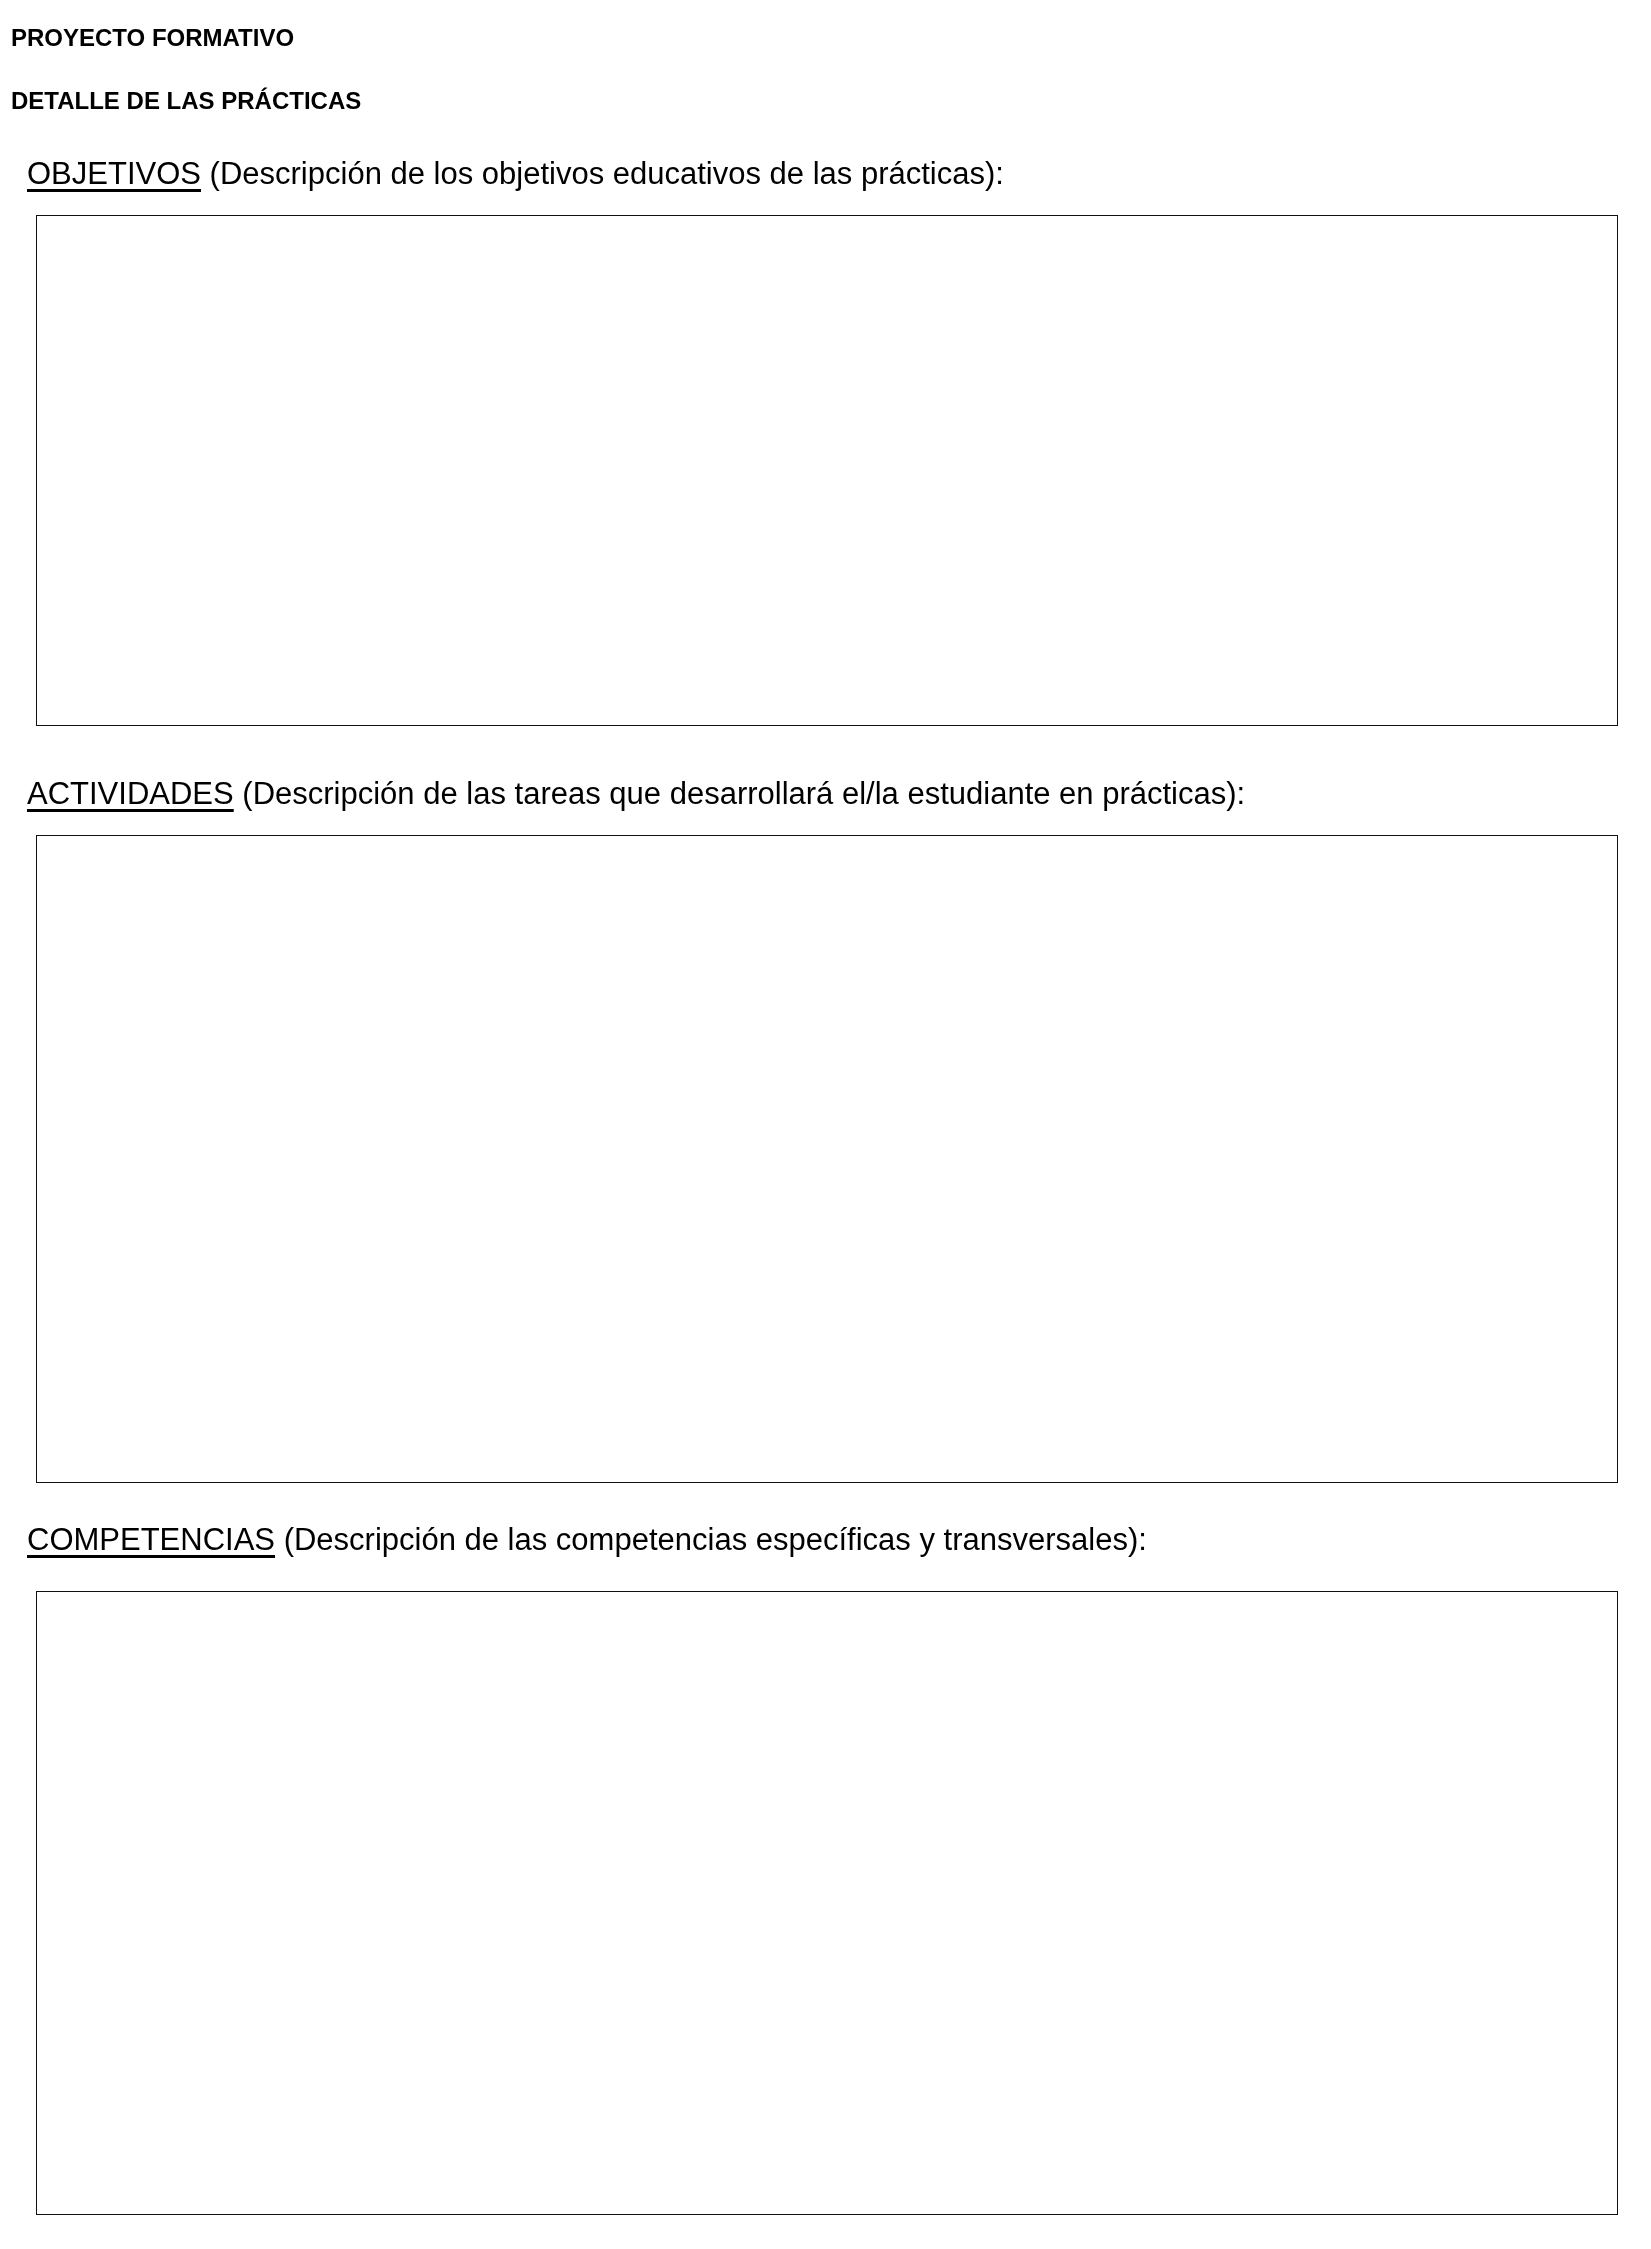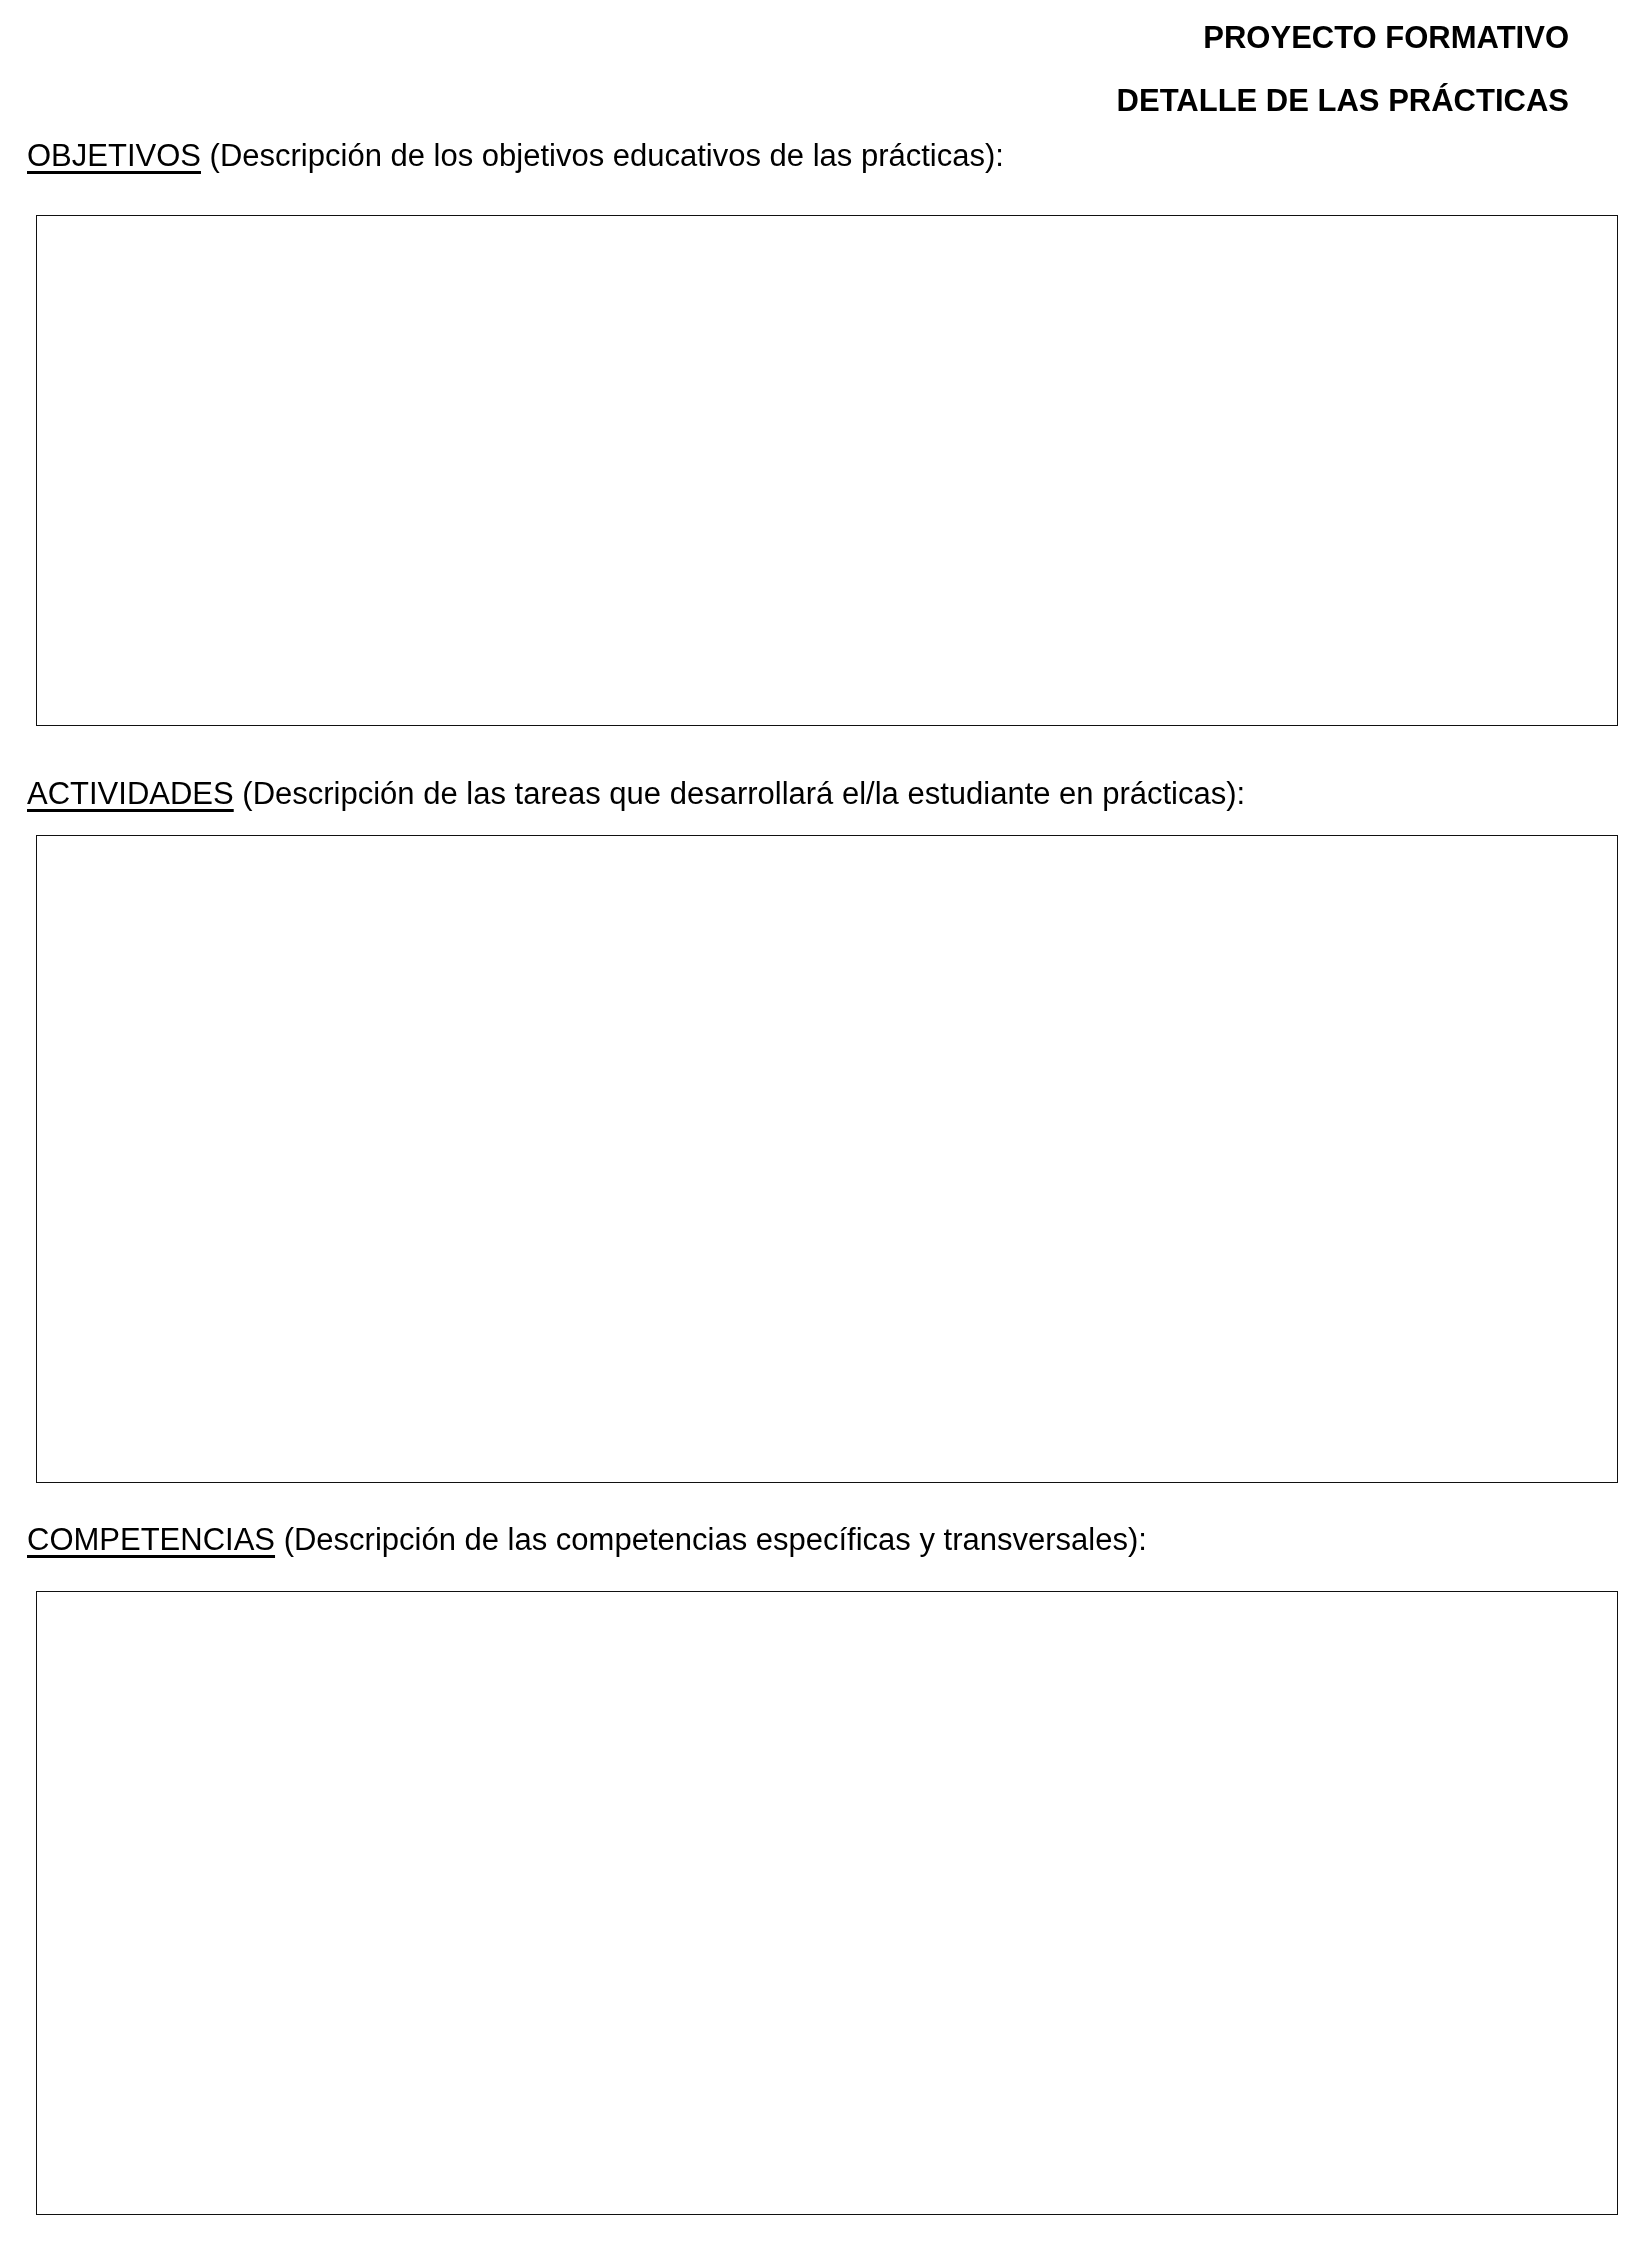--- a/index.html
+++ b/index.html
@@ -10,44 +10,44 @@
     body {
       width: 1651px;
       height: 2250px;
       position: relative;
       overflow: hidden;
       font-family: "Liberation Sans", "DejaVu Sans", sans-serif;
       color: #000000;
     }
     .title-line {
       position: absolute;
-      left: 0;
+      left: 11px;
       width: 1569px;
-      text-align: right;
+      text-align: left;
       font-weight: bold;
-      font-size: 31px;
+      font-size: 24px;
       line-height: 31px;
       white-space: nowrap;
     }
     #title-1 { top: 22.4px; }
     #title-2 { top: 65px; margin-top: 20px; }
 
     .section-label {
       position: absolute;
       left: 27px;
       font-size: 31px;
       line-height: 31px;
       white-space: nowrap;
     }
     .section-label .key {
       text-decoration: underline;
       text-decoration-thickness: 2.5px;
       text-underline-offset: 5px;
     }
-    #label-objetivos { top: 140px; }
+    #label-objetivos { top: 158px; }
     #label-actividades { top: 778px; }
     #label-competencias { top: 1524px; }
 
     .field-box {
       position: absolute;
       left: 36px;
       width: 1580px;
       border: 1.7px solid #111111;
       background: #ffffff;
       box-sizing: content-box;

